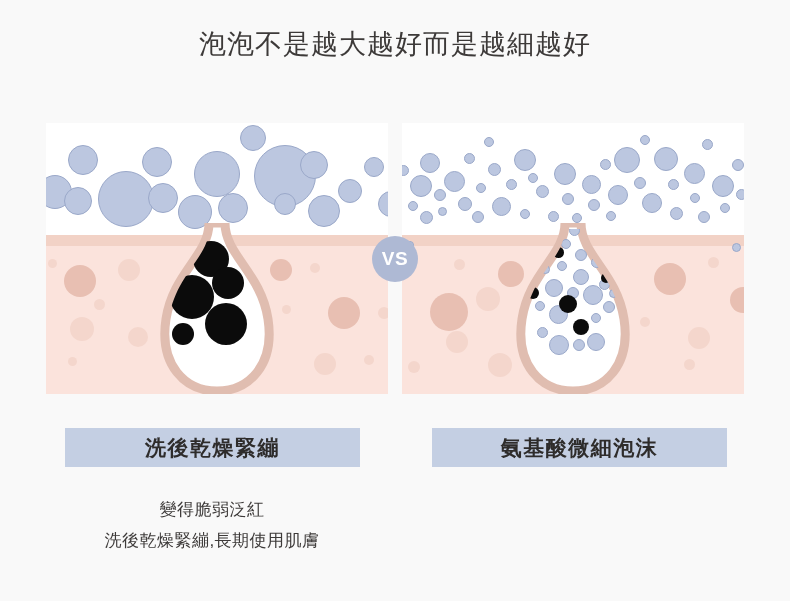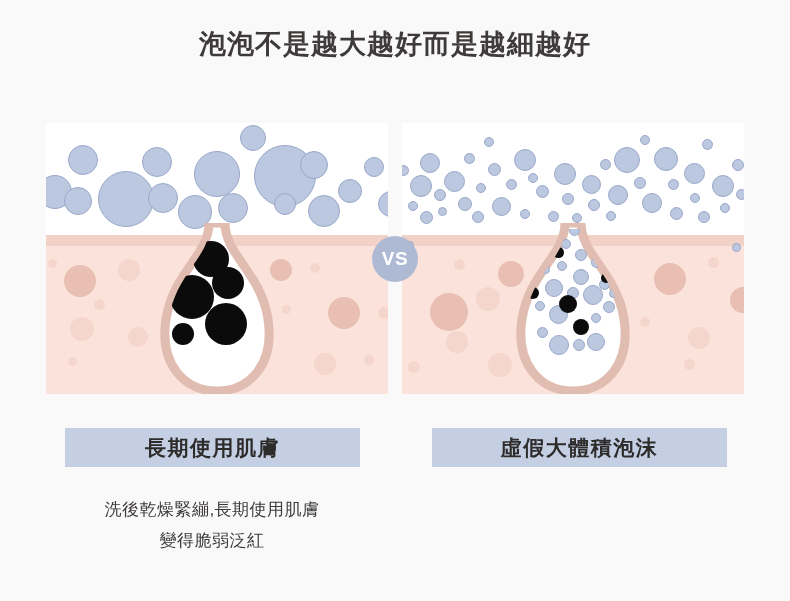--- a/index.html
+++ b/index.html
@@ -16,21 +16,21 @@
   }
 
   
   #page-title {
     position: absolute;
     top: 28px;
     left: 0;
     width: 790px;
     text-align: center;
     font-size: 27px;
-    font-weight: 700;
+    font-weight: 400;
     letter-spacing: 1px;
     color: #3d3a39;
     line-height: 1.2;
   }
 
   
   #comparison {
     position: absolute;
     top: 123px;
     left: 46px;
@@ -331,21 +331,21 @@
         <div class="dirt" style="left:90px;top:50px;width:10px;height:10px;"></div>
         <div class="dirt" style="left:48px;top:72px;width:18px;height:18px;"></div>
         <div class="dirt" style="left:62px;top:96px;width:16px;height:16px;"></div>
       </div>
     </div>
   </div>
 </div>
 
 <div id="vs-badge">VS</div>
 
-<div class="label-box left">長期使用肌膚</div>
-<div class="label-box right">虛假大體積泡沫</div>
+<div class="label-box left">洗後乾燥緊繃</div>
+<div class="label-box right">氨基酸微細泡沫</div>
 
 <div class="caption left">
+  <span class="line">變得脆弱泛紅</span>
   <span class="line">洗後乾燥緊繃,長期使用肌膚</span>
-  <span class="line">變得脆弱泛紅</span>
 </div>
 <div class="caption right">
 </div>
 
 </body></html>

